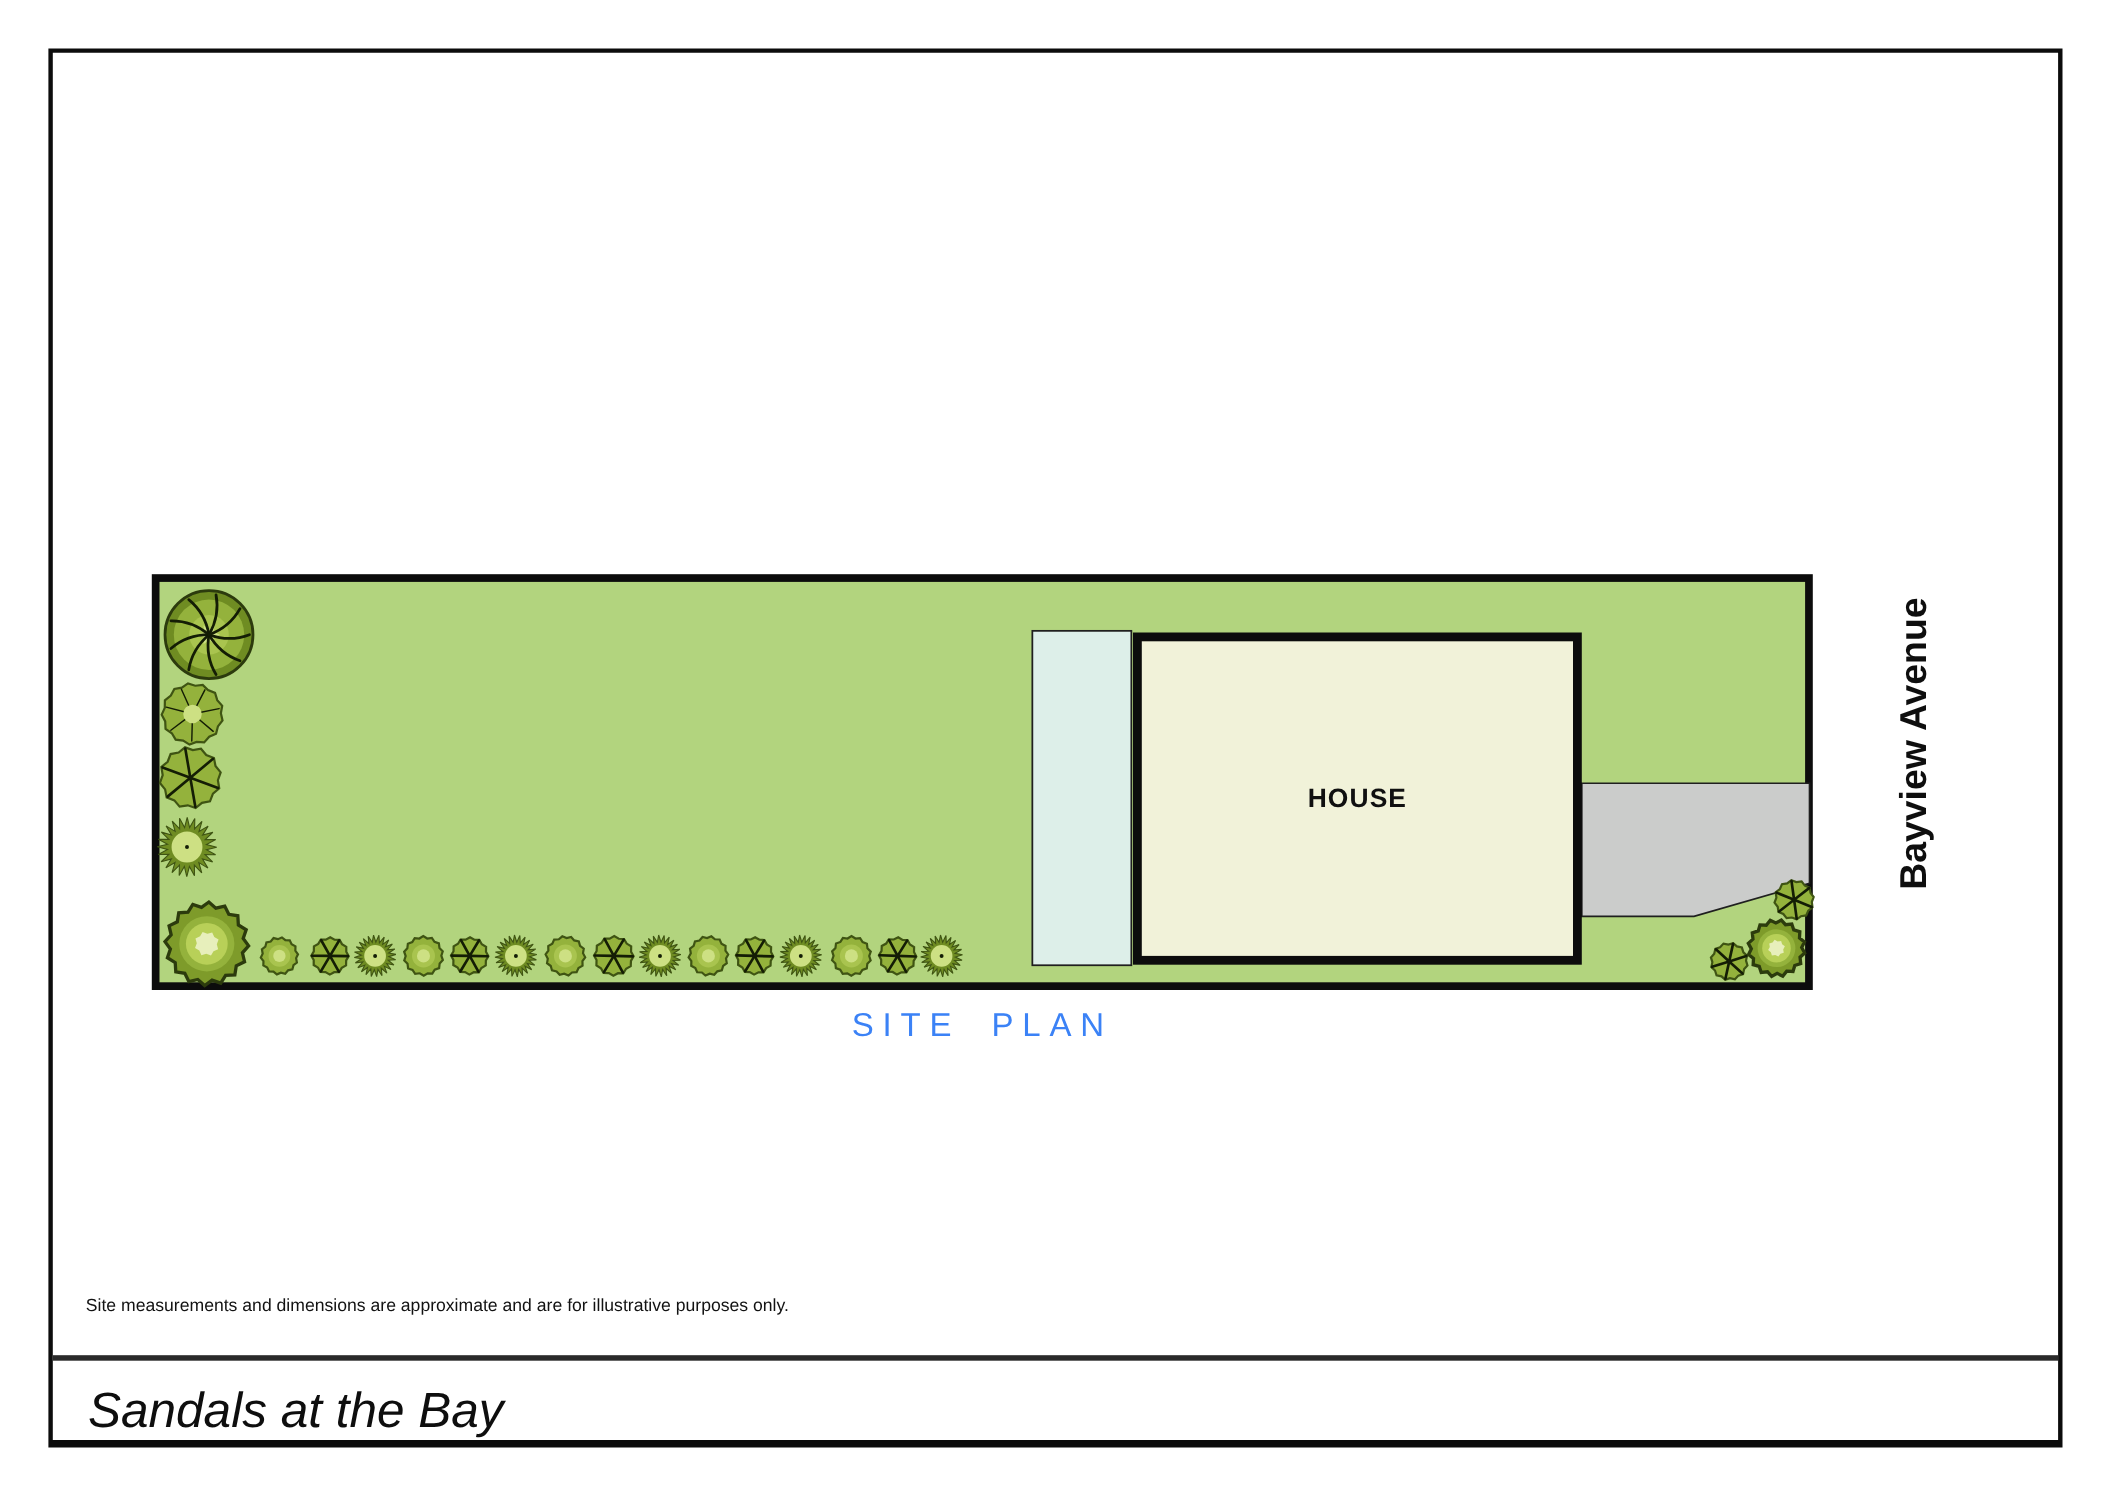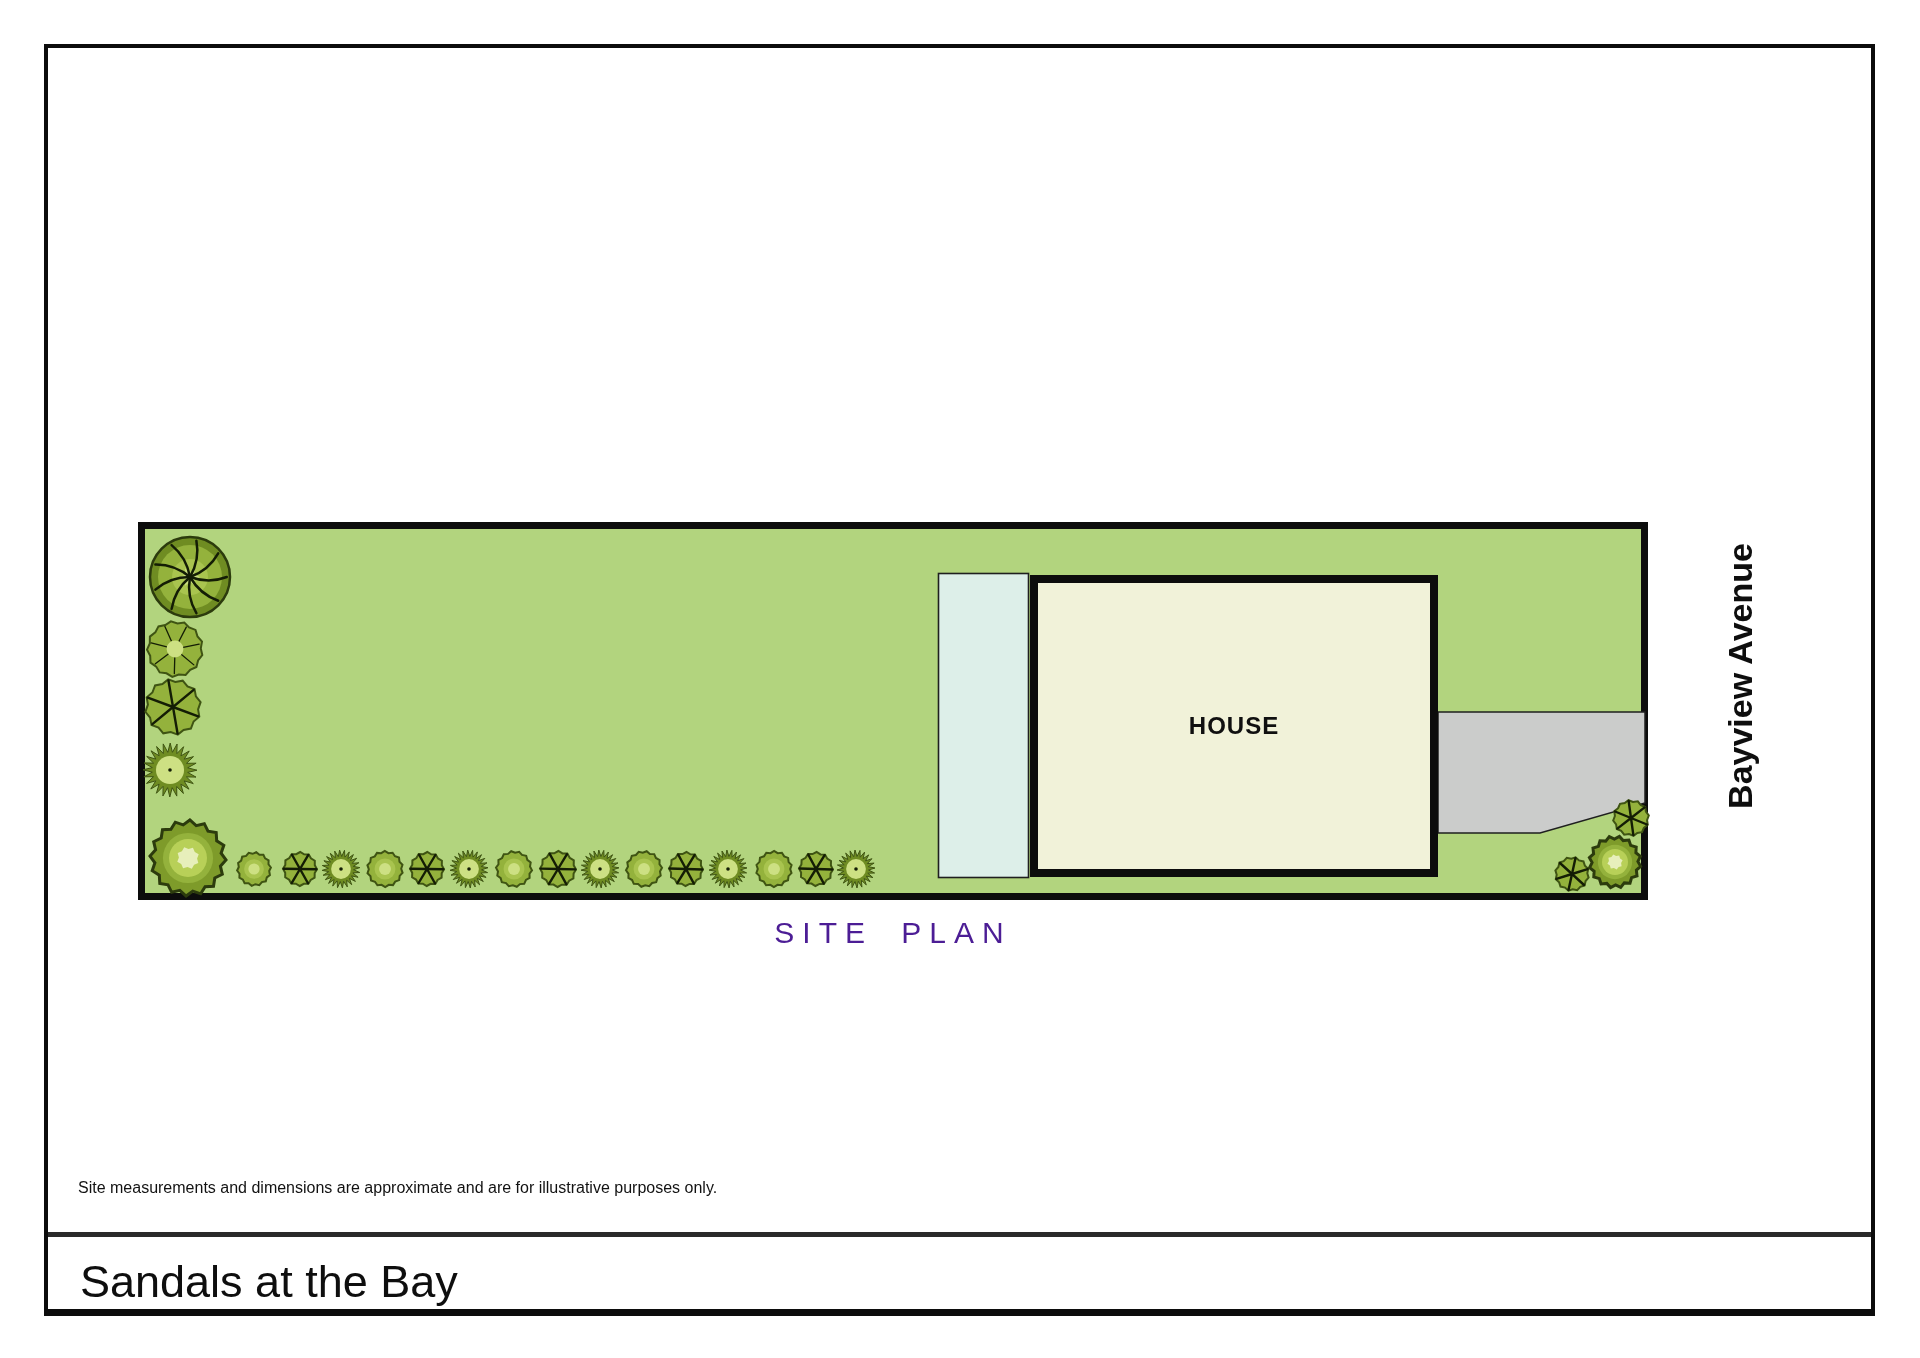--- a/index.html
+++ b/index.html
@@ -8,30 +8,30 @@
     font-family:"Liberation Sans","DejaVu Sans",sans-serif;color:#111;
   }
   .abs{position:absolute;}
   .page-border{
     left:44px;top:44px;width:1831px;height:1272px;box-sizing:border-box;
     border:4px solid #0c0c0c;border-bottom-width:7px;background:#ffffff;
   }
   .site-svg{left:138px;top:522px;width:1510px;height:378px;overflow:visible;}
   .plan-caption{
     left:138px;top:916px;width:1510px;text-align:center;
-    font-size:30px;letter-spacing:8px;word-spacing:12px;color:#4c1d95;white-space:pre;
+    font-size:30px;letter-spacing:8px;word-spacing:12px;color:#3b82f6;white-space:pre;
   }
   .street-label{
     left:1590px;top:654px;width:300px;height:44px;line-height:44px;text-align:center;
     font-weight:bold;font-size:34px;color:#0e0e0e;
     transform:rotate(-90deg);transform-origin:50% 50%;white-space:nowrap;
   }
   .disclaimer{left:78px;top:1177px;font-size:16px;line-height:21px;color:#121212;}
   .separator{left:48px;top:1232px;width:1823px;height:5px;background:#2a2a2a;}
-  .page-title{left:80px;top:1256px;font-size:45px;line-height:52px;color:#0e0e0e;white-space:nowrap;}
+  .page-title{left:80px;top:1256px;font-size:45px;line-height:52px;color:#0e0e0e;white-space:nowrap;font-style:italic;}
   svg text{font-family:"Liberation Sans","DejaVu Sans",sans-serif;}
 </style>
 </head>
 <body>
 
 <div class="abs page-border"></div>
 
 <svg class="abs site-svg" viewBox="0 0 1510 378" xmlns="http://www.w3.org/2000/svg">
     <rect x="3.5" y="3.5" width="1503" height="371" fill="#b2d47e" stroke="#0c0c0c" stroke-width="7"></rect>
     <rect x="800.5" y="51.5" width="90" height="304" fill="#ddefe9" stroke="#1f1f1f" stroke-width="1.6"></rect>

